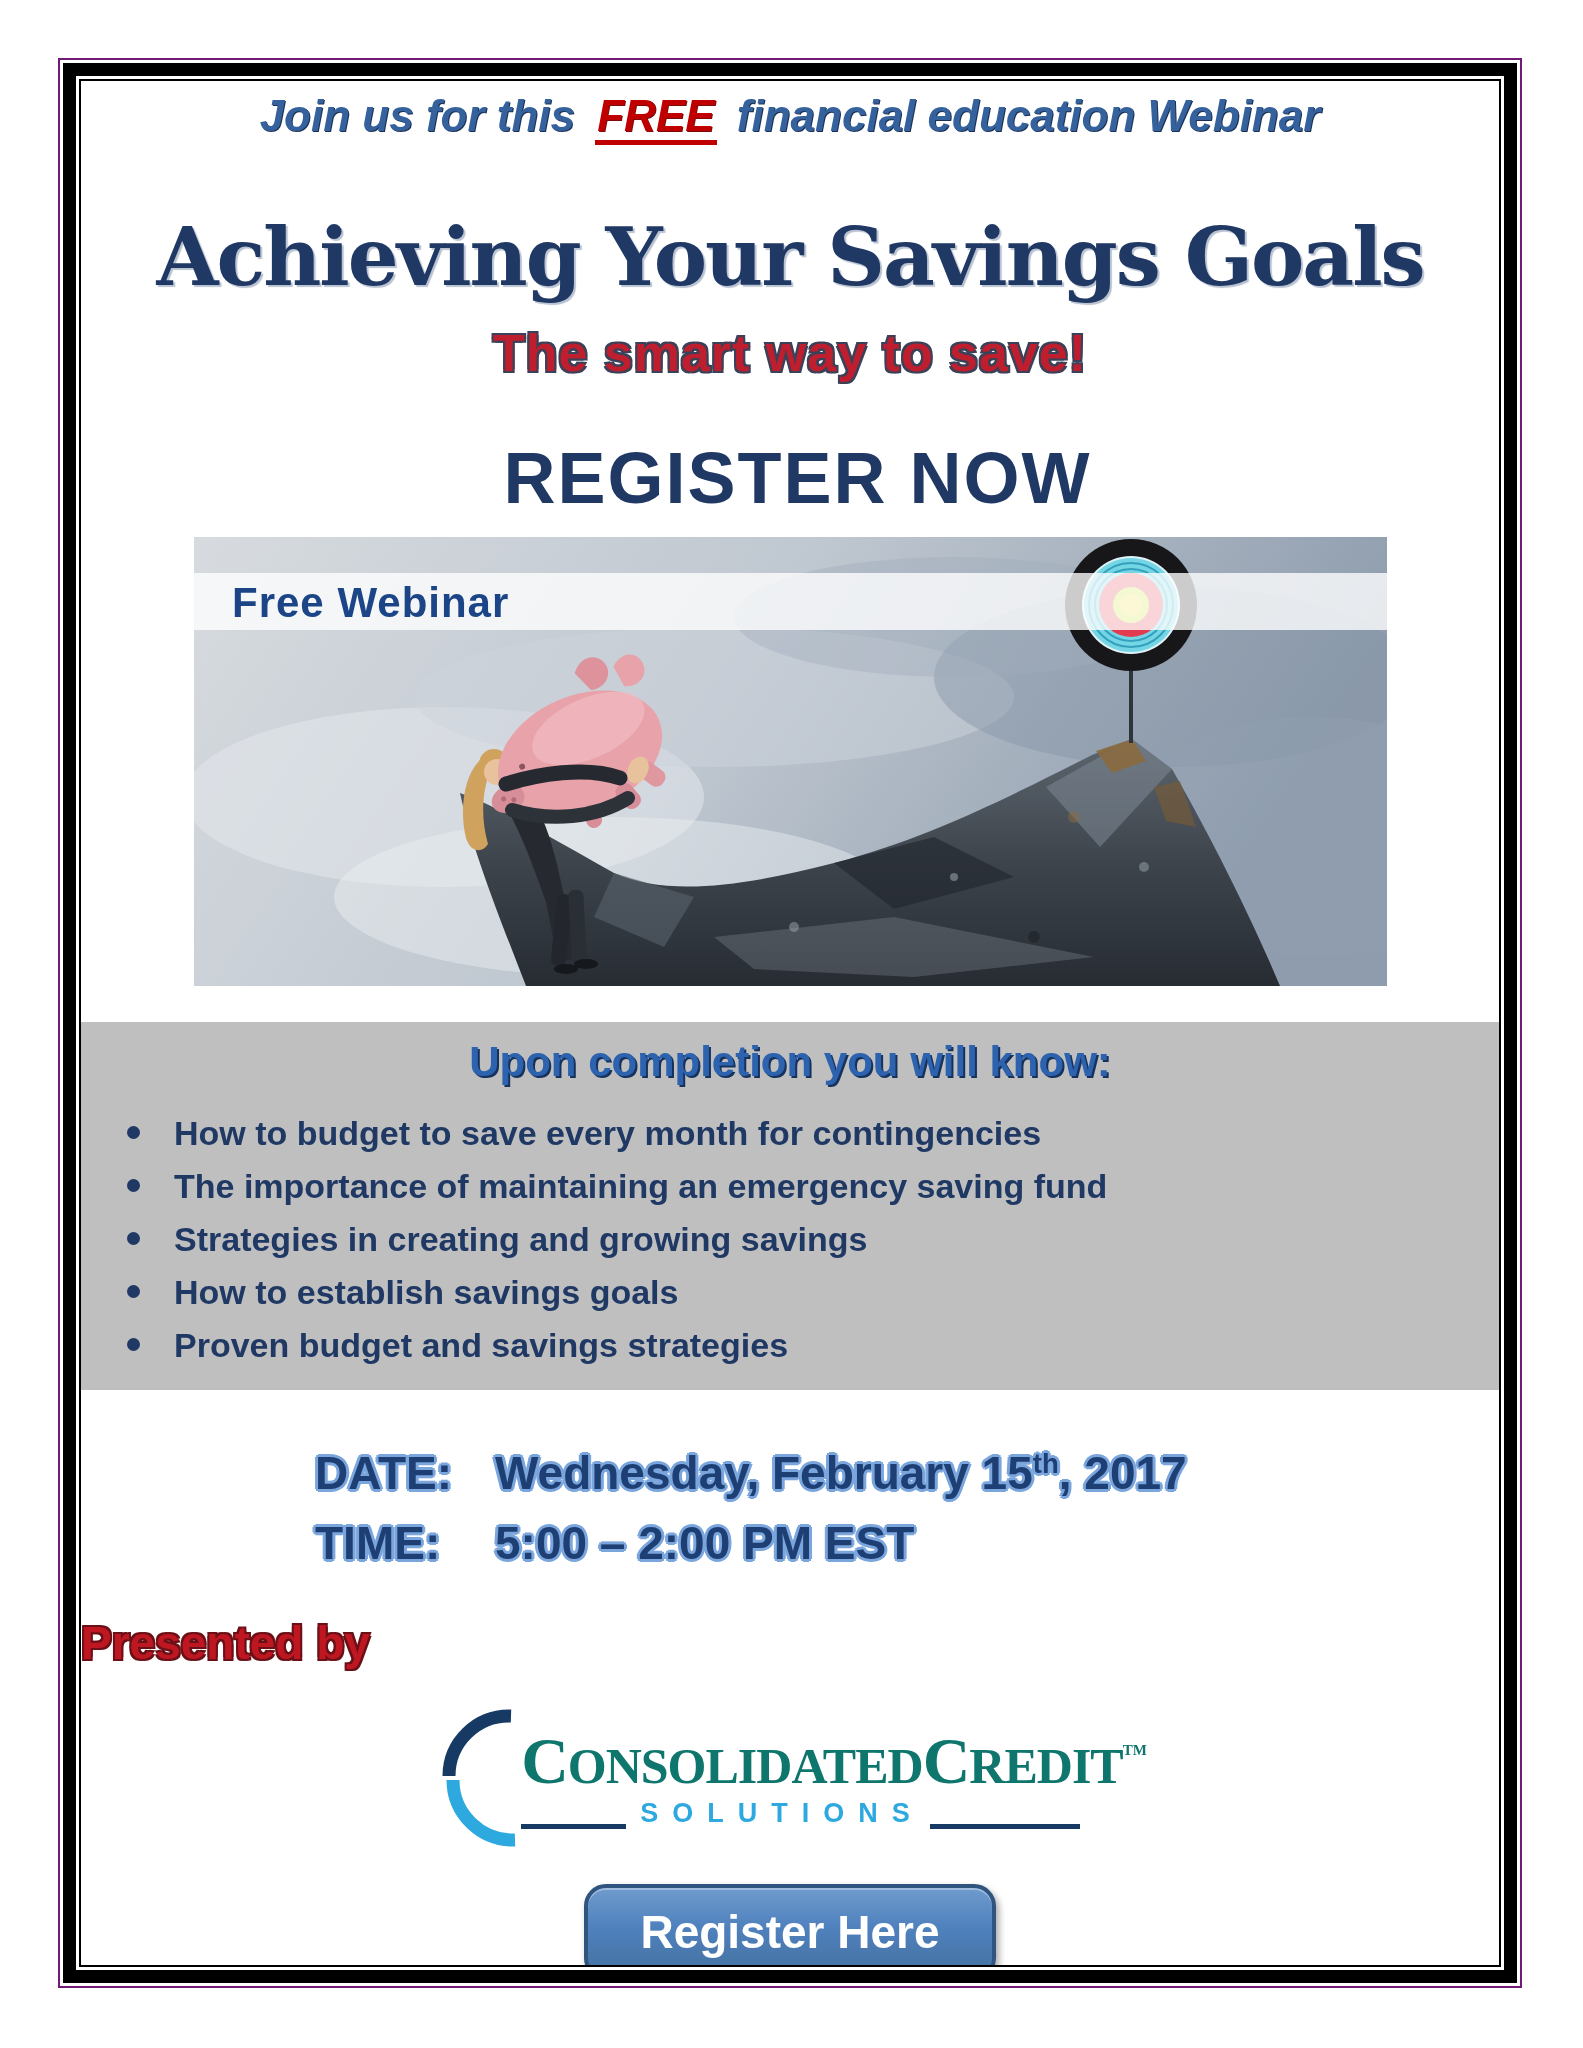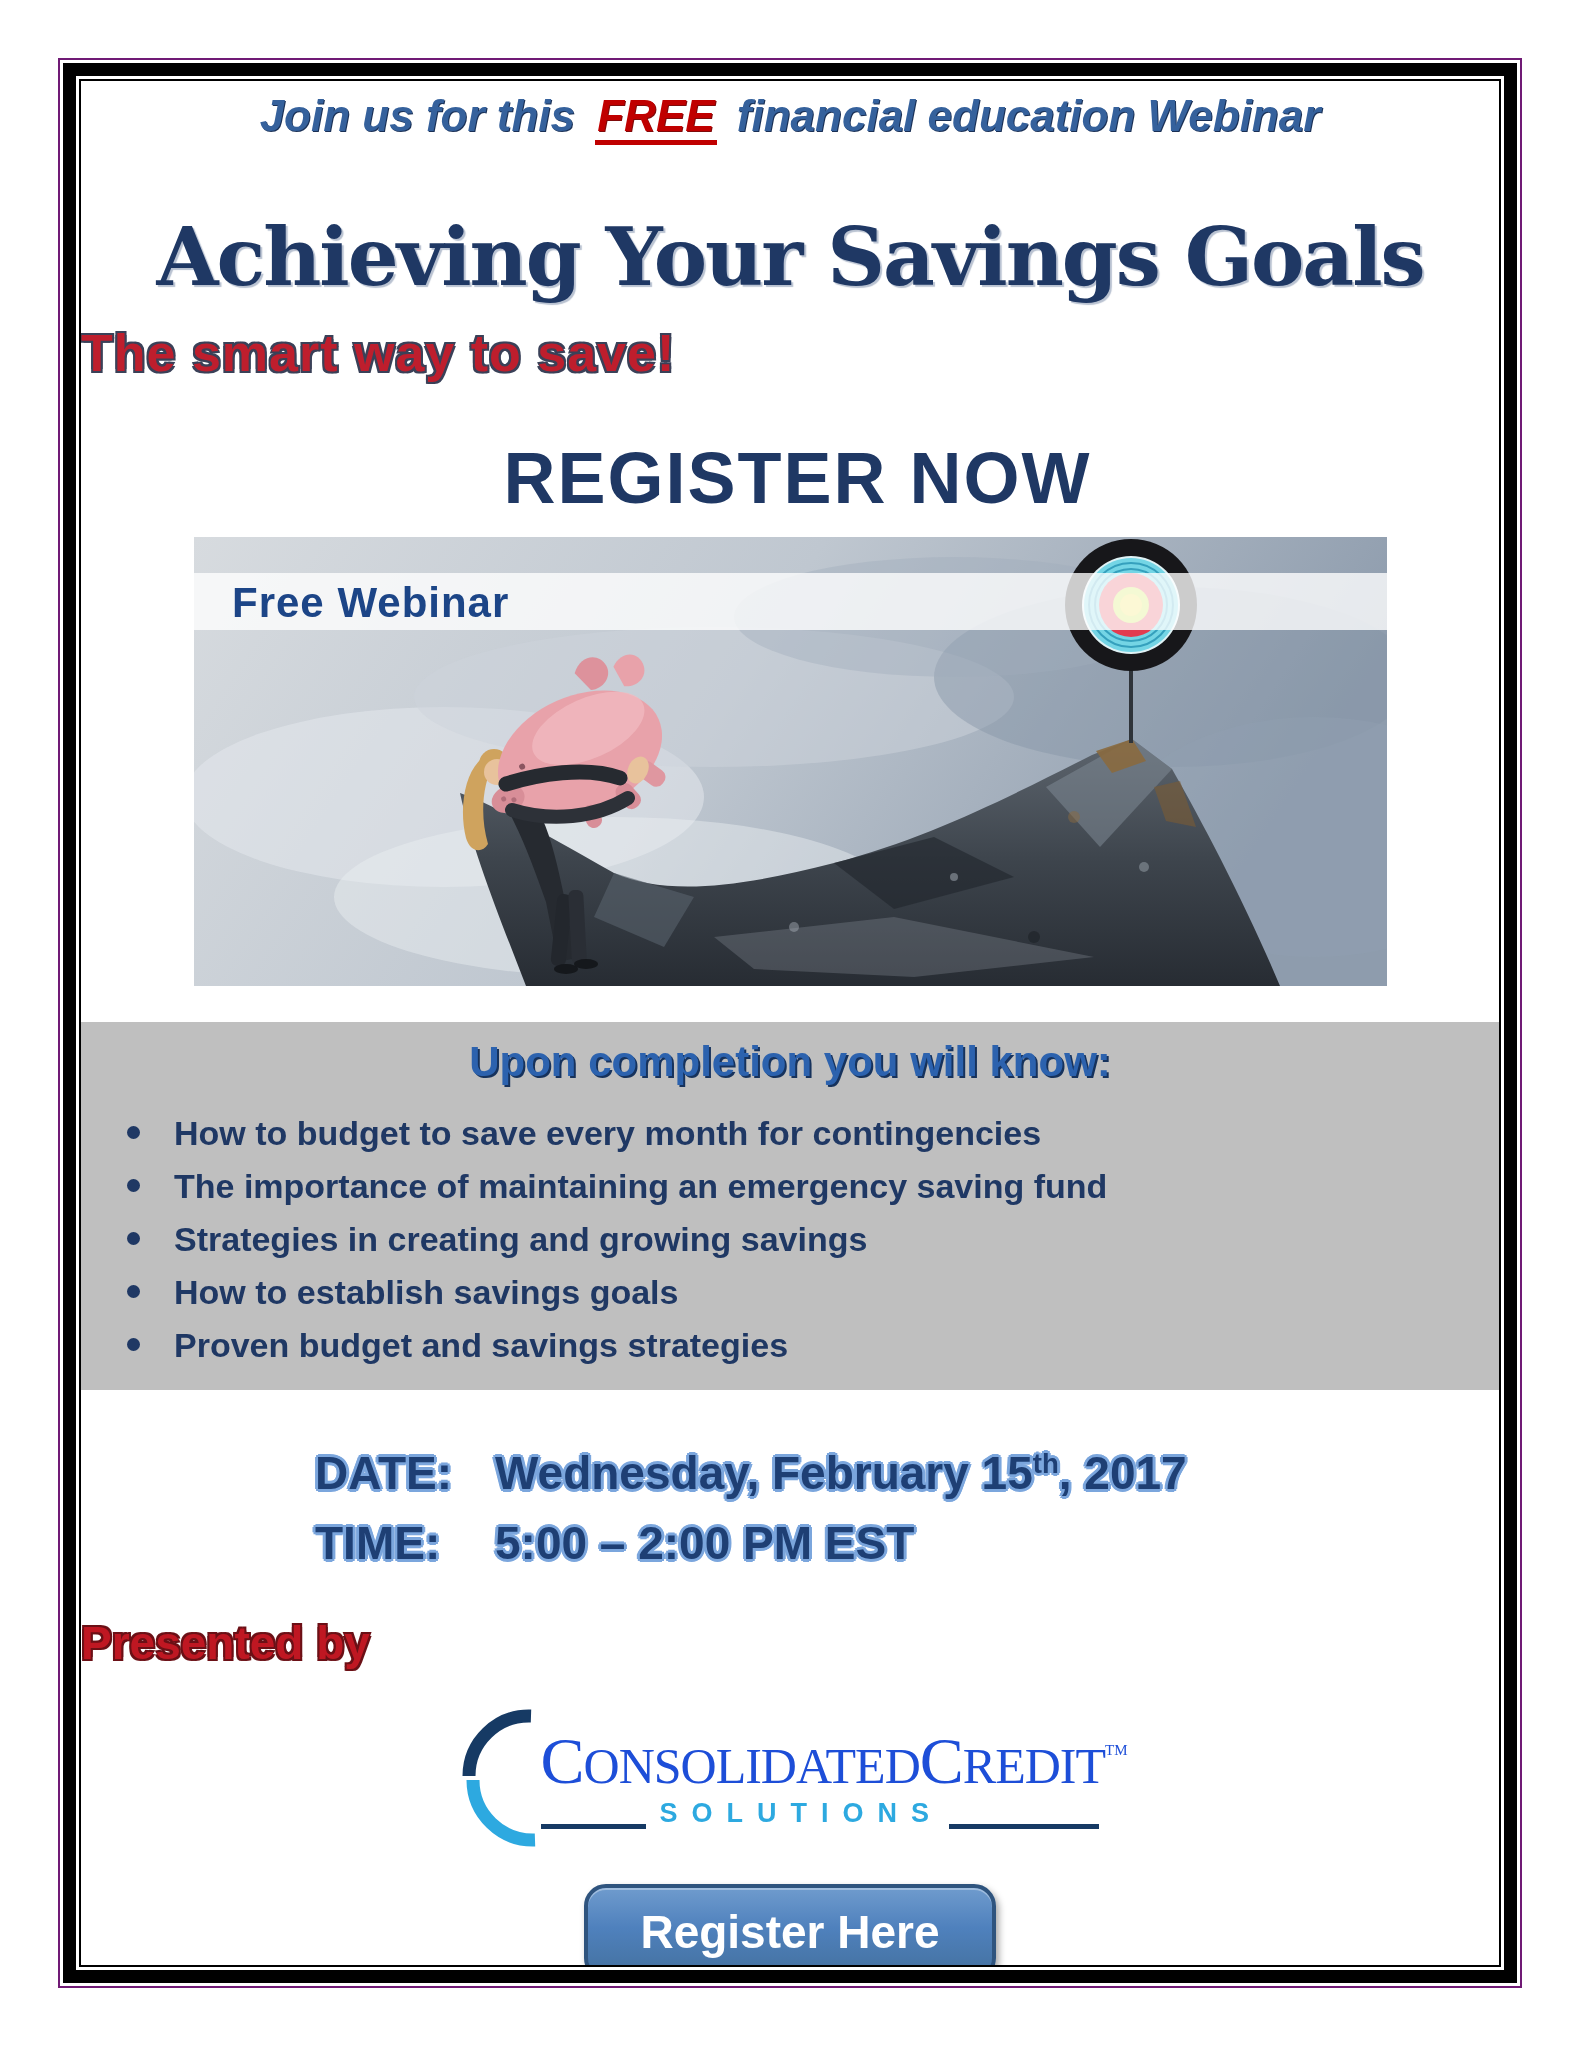--- a/index.html
+++ b/index.html
@@ -16,21 +16,21 @@
 
   .intro { text-align:center; font-size:44px; font-weight:bold; font-style:italic;
            color:#35619c; text-shadow:1px 1px 0 #1a3055; letter-spacing:0; }
   .intro .free { color:#c00000; border-bottom:5px solid #c00000; padding:0 2px;
                  margin:0 8px; text-shadow:1px 1px 0 #7f0a0a; }
 
   .title { margin-top:76px; text-align:center; font-family:"DejaVu Serif", serif;
            font-size:80px; font-weight:bold; color:#1f3864; letter-spacing:-2px;
            line-height:1; text-shadow:2px 2px 1px #b9c2d1; }
 
-  .subtitle { margin-top:26px; text-align:left; font-size:52px; font-weight:800;
+  .subtitle { margin-top:26px; text-align:center; font-size:52px; font-weight:800;
               color:#be1e2d; letter-spacing:1px;
               text-shadow:-2px -2px 0 #3a4158, 2px -2px 0 #3a4158, -2px 2px 0 #3a4158, 2px 2px 0 #3a4158; }
 
   .register-now { margin-top:54px; text-align:center; font-size:72px; font-weight:900;
                   color:#1f3864; letter-spacing:2px;padding-left:15px; }
 
   .hero { width:1193px; height:449px; margin:18px auto 0; }
   .hero svg { display:block; width:100%; height:100%; }
 
   .gray-section { margin-top:36px; width:100%; height:368px; background:#bfbfbf; padding-top:16px; }
@@ -50,21 +50,21 @@
   .schedule .lbl { display:inline-block; width:180px; }
   .schedule sup { font-size:0.6em; }
 
   .presented { margin-top:46px; text-align:left; font-size:46px; font-weight:800;
                color:#bf1722; text-shadow:-2px -2px 0 #6b1016, 2px -2px 0 #6b1016,
                                           -2px 2px 0 #6b1016, 2px 2px 0 #6b1016; }
 
   .logo { margin-top:38px; display:flex; justify-content:center; align-items:center; height:140px; }
   .logo-swoosh { width:92px; height:140px; margin-right:-4px; flex:none; }
   .logo-text { display:flex; flex-direction:column; }
-  .logo-main { font-family:"Liberation Serif", serif; font-weight:normal; color:#1d4ed8;
+  .logo-main { font-family:"Liberation Serif", serif; font-weight:bold; color:#0f766e;
                white-space:nowrap; line-height:1; letter-spacing:-1px; }
   .logo-main .lg { font-size:66px; }
   .logo-main .sm { font-size:50px; }
   .logo-main sup { font-size:15px; vertical-align:28px; letter-spacing:0; }
   .logo-sub { display:flex; align-items:flex-end; margin-top:4px; }
   .logo-sub .dash { height:5px; background:#163a64; }
   .logo-sub .dash.left { width:105px; margin-right:14px; }
   .logo-sub .dash.right { width:150px; margin-left:6px; }
   .logo-sub .sol { font-size:27px; font-weight:bold; color:#2da9e0; letter-spacing:14px; }
 

